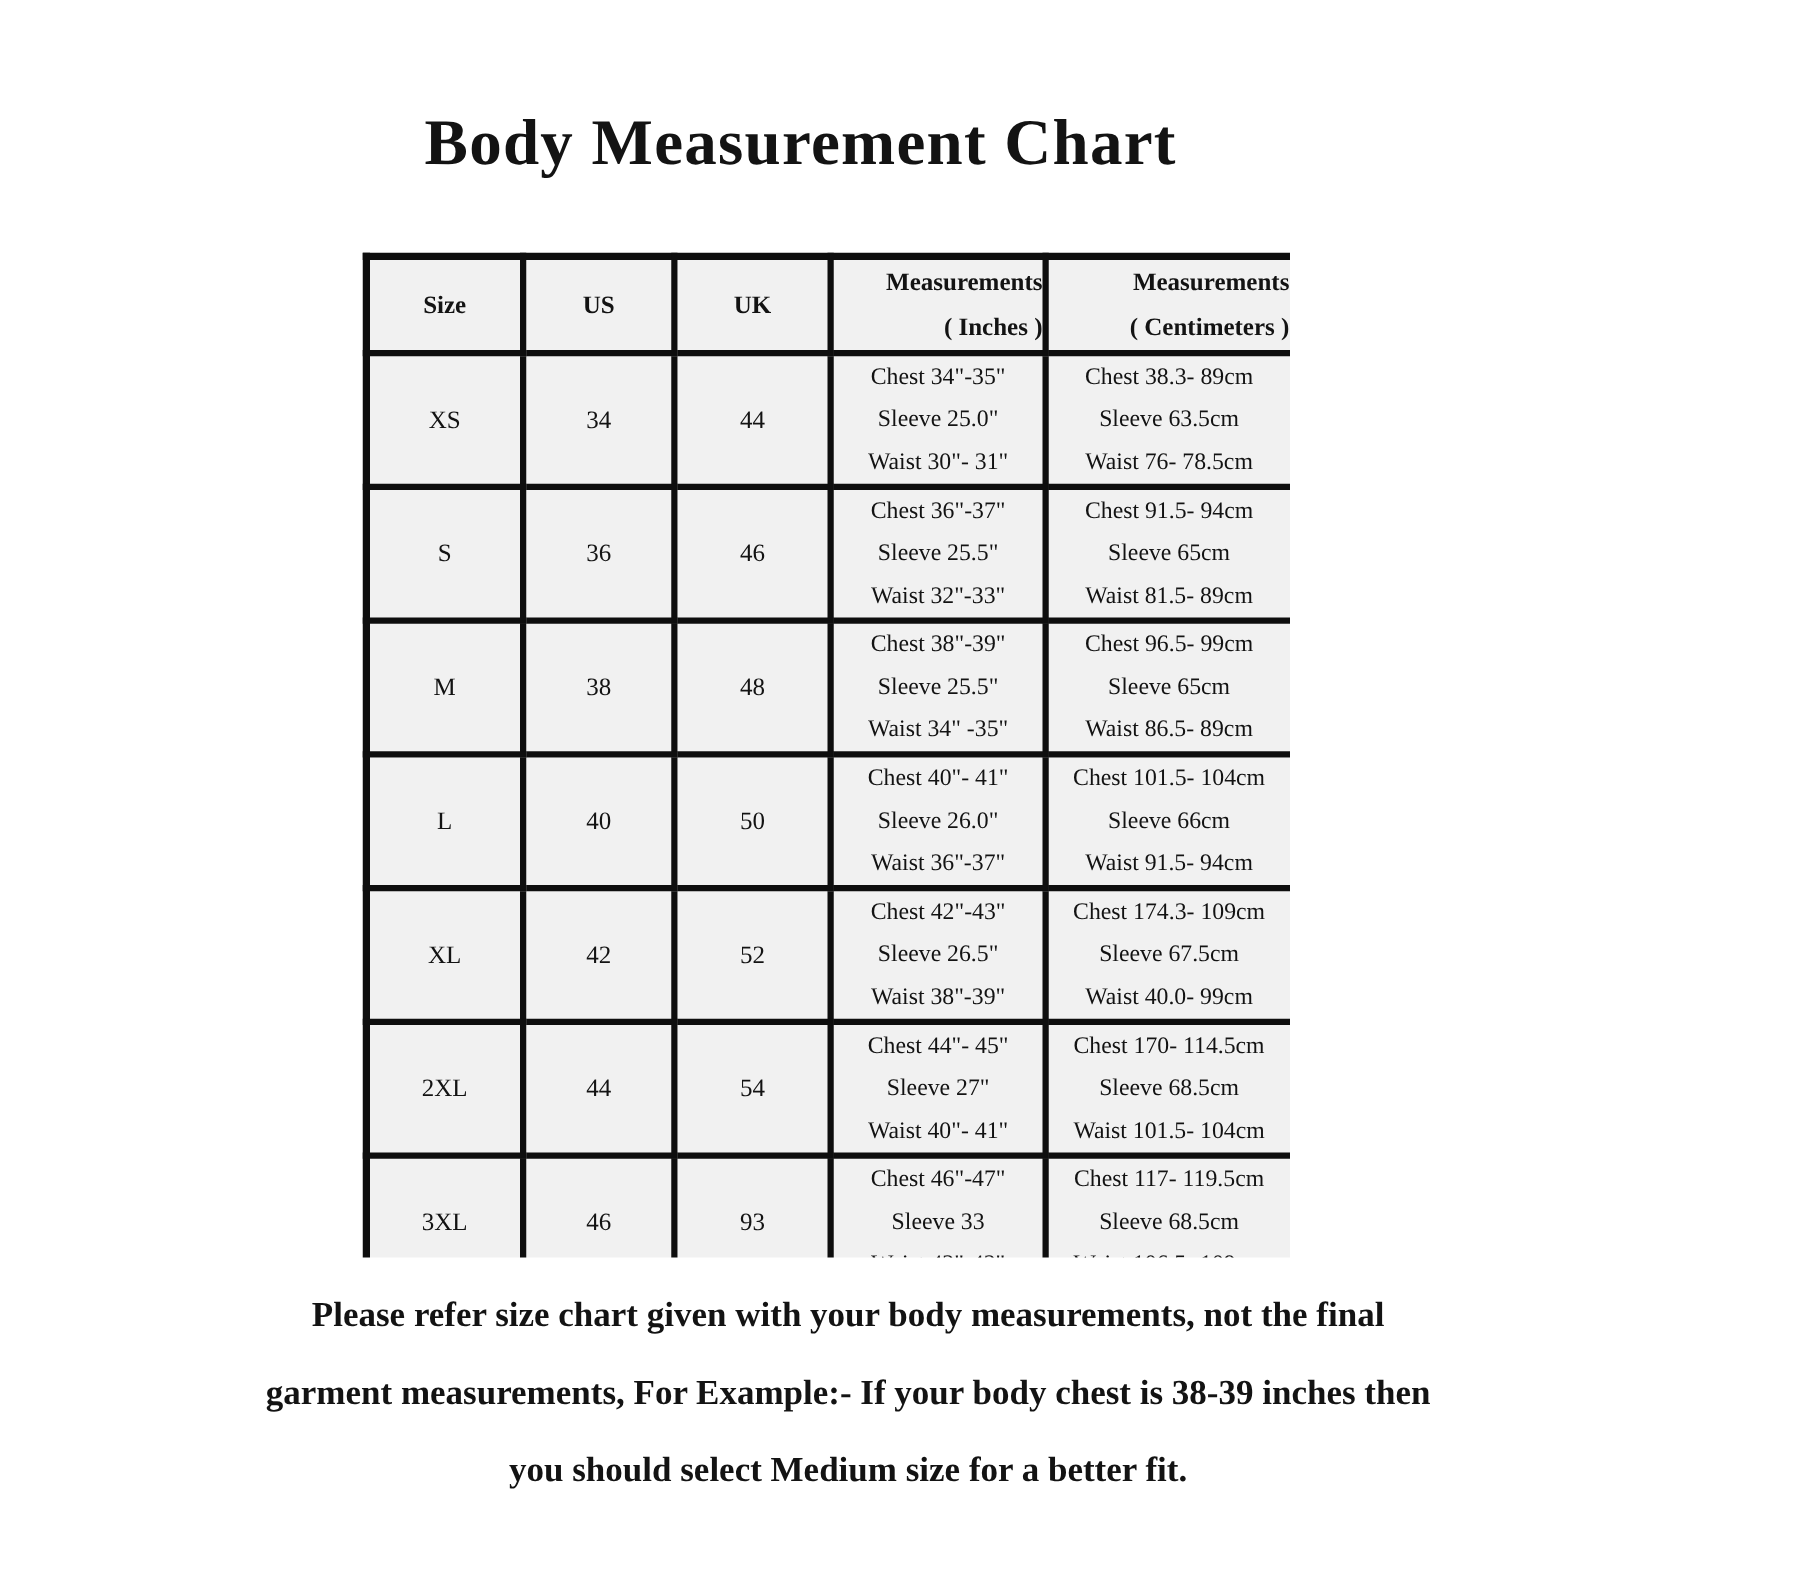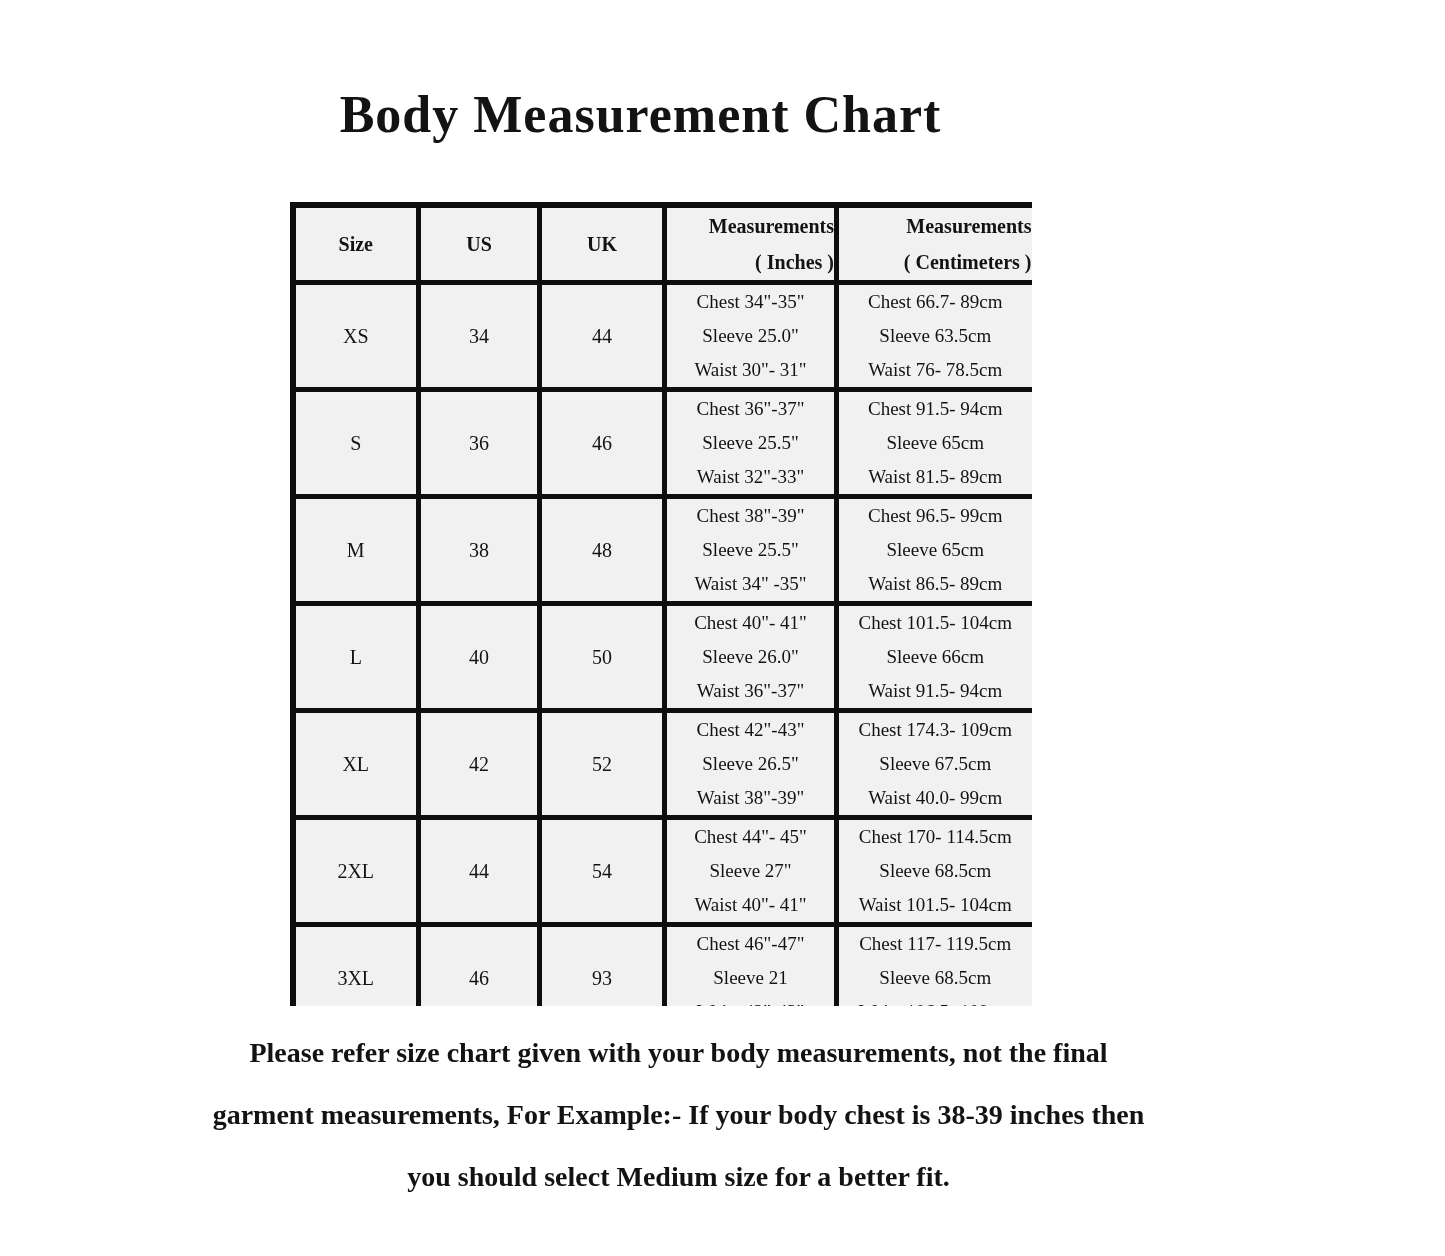--- a/index.html
+++ b/index.html
@@ -105,21 +105,21 @@
         <tr>
           <td>XS</td>
           <td>34</td>
           <td>44</td>
           <td class="measure">
             <div>Chest 34"-35"</div>
             <div>Sleeve 25.0"</div>
             <div>Waist 30"- 31"</div>
           </td>
           <td class="measure">
-            <div>Chest 66.7- 89cm</div>
+            <div>Chest 38.3- 89cm</div>
             <div>Sleeve 63.5cm</div>
             <div>Waist 76- 78.5cm</div>
           </td>
         </tr>
         <tr>
           <td>S</td>
           <td>36</td>
           <td>46</td>
           <td class="measure">
             <div>Chest 36"-37"</div>
@@ -191,21 +191,21 @@
             <div>Sleeve 68.5cm</div>
             <div>Waist 101.5- 104cm</div>
           </td>
         </tr>
         <tr>
           <td>3XL</td>
           <td>46</td>
           <td>93</td>
           <td class="measure">
             <div>Chest 46"-47"</div>
-            <div>Sleeve 21</div>
+            <div>Sleeve 33</div>
             <div>Waist 42"-43"</div>
           </td>
           <td class="measure">
             <div>Chest 117- 119.5cm</div>
             <div>Sleeve 68.5cm</div>
             <div>Waist 106.5- 109cm</div>
           </td>
         </tr>
       </tbody>
   </table>

